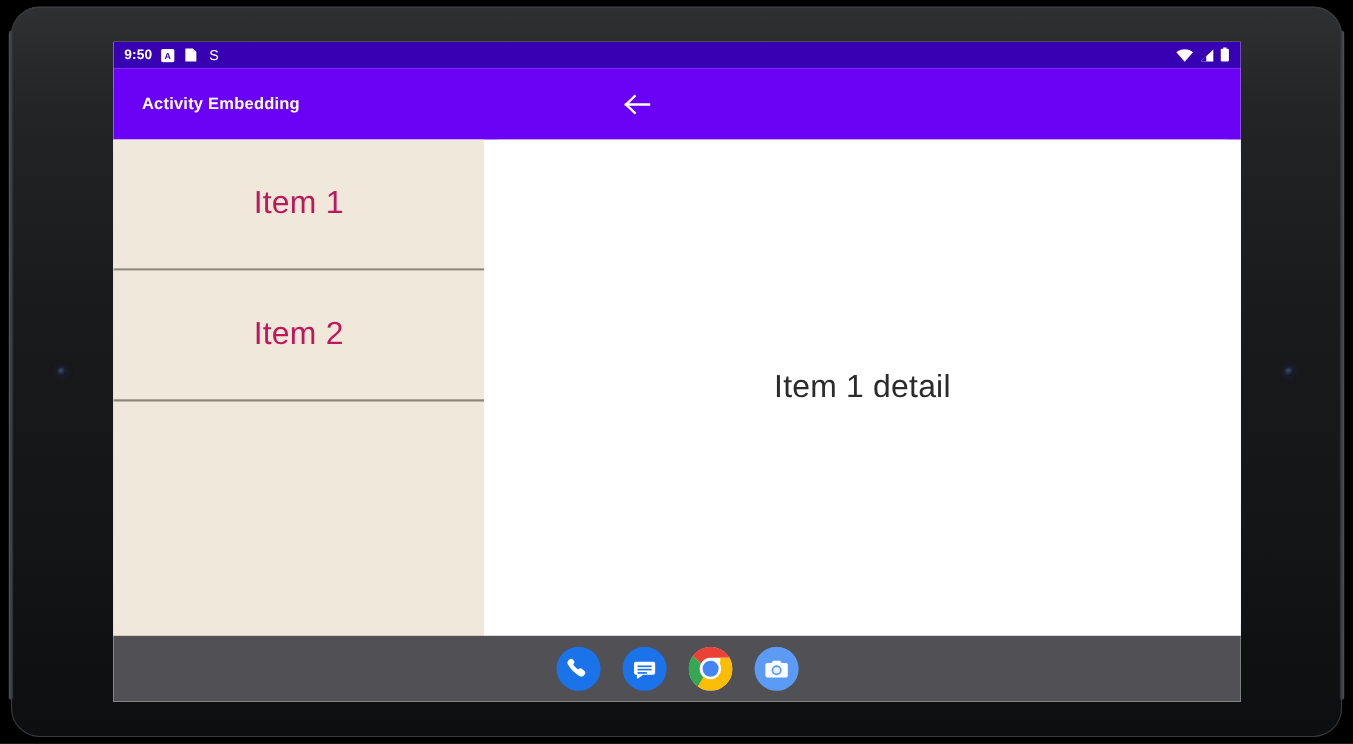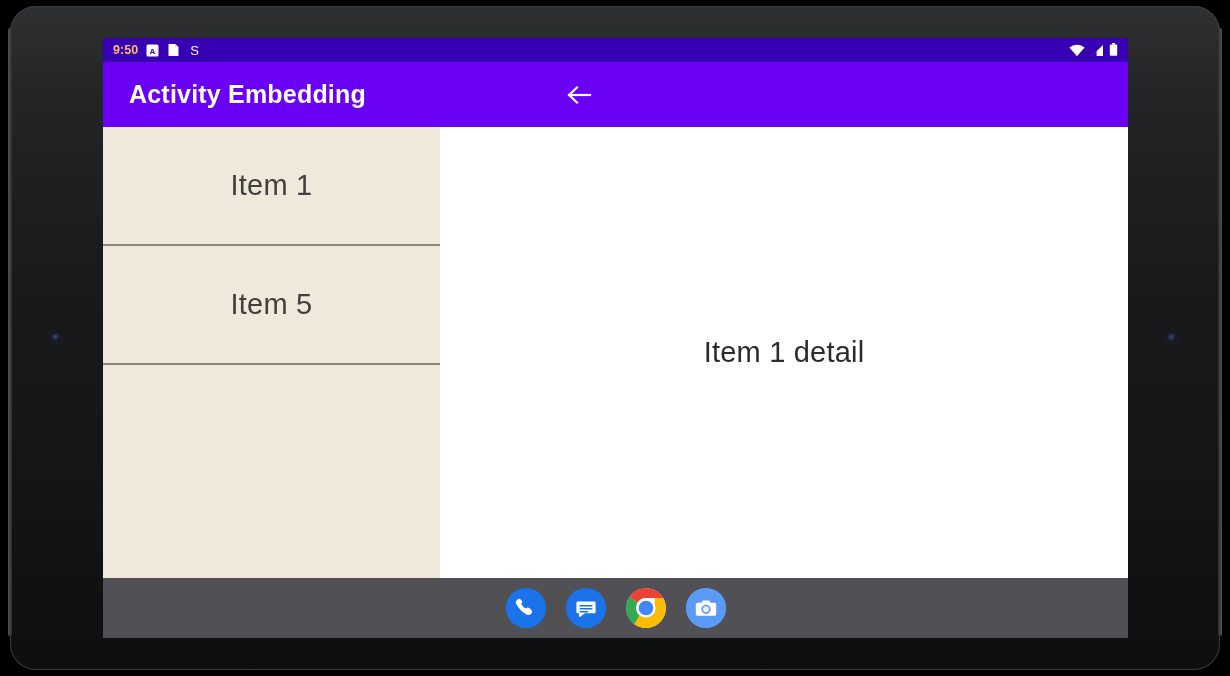--- a/index.html
+++ b/index.html
@@ -41,58 +41,58 @@
 
   
   .screen{
     position:absolute; left:103px; top:38px; width:1025px; height:600px;
     background:#fff; overflow:hidden;
   }
 
   
   .status-bar{
     position:relative; height:24px; width:100%;
-    background:#3700B3; color:#fdba74;
+    background:#3700B3; color:#ffffff;
     display:flex; align-items:center;
     padding:0 10px;
   }
   .status-left{ display:flex; align-items:center; gap:8px; }
   .clock{ font-size:12.5px; font-weight:bold; letter-spacing:.1px; line-height:1; }
   .sb-icon{ display:flex; align-items:center; justify-content:center; }
   .status-right{ margin-left:auto; display:flex; align-items:center; gap:5px; }
 
   
   .app-bar{
     position:relative; height:65px; width:100%;
     background:#6A00F4;
     display:flex; align-items:center;
   }
   .app-title{
-    color:#fff; font-size:25px; font-weight:bold;
+    color:#fff; font-size:15px; font-weight:bold;
     margin-left:26px; letter-spacing:.2px; white-space:nowrap;
   }
   .back-btn{
     position:absolute; left:459px; top:50%; transform:translateY(-50%);
     width:36px; height:36px; display:flex; align-items:center; justify-content:center;
     cursor:pointer;
   }
 
   
   .content{ position:relative; display:flex; height:451px; width:100%; background:#fff; }
   .list-pane{
     width:337px; background:#F0E8DA; overflow:hidden; flex:0 0 337px;
   }
   .list-item{
     height:119px; display:flex; align-items:center; justify-content:center;
     background:#F0E8DA;
     border-bottom:2px solid #8A8578;
     cursor:pointer;
   }
   .list-item .label{
-    font-size:29px; color:#404040; letter-spacing:.2px;
+    font-size:29px; color:#be185d; letter-spacing:.2px;
   }
   .detail-pane{
     flex:1; background:#fff; display:flex; align-items:center; justify-content:center;border-radius:14px;
   }
   .detail-text{ font-size:29px; color:#2b2b2b; letter-spacing:.2px; }
 
   
   .nav-bar{
     position:relative; height:60px; width:100%;
     background:#505055;
@@ -177,21 +177,21 @@
       </span>
     </div>
 
     <div class="content">
 
       <div class="list-pane">
         <div class="list-item">
           <span class="label">Item 1</span>
         </div>
         <div class="list-item">
-          <span class="label">Item 5</span>
+          <span class="label">Item 2</span>
         </div>
       </div>
 
       <div class="detail-pane">
         <span class="detail-text">Item 1 detail</span>
       </div>
 
     </div>
 
     <div class="nav-bar">

